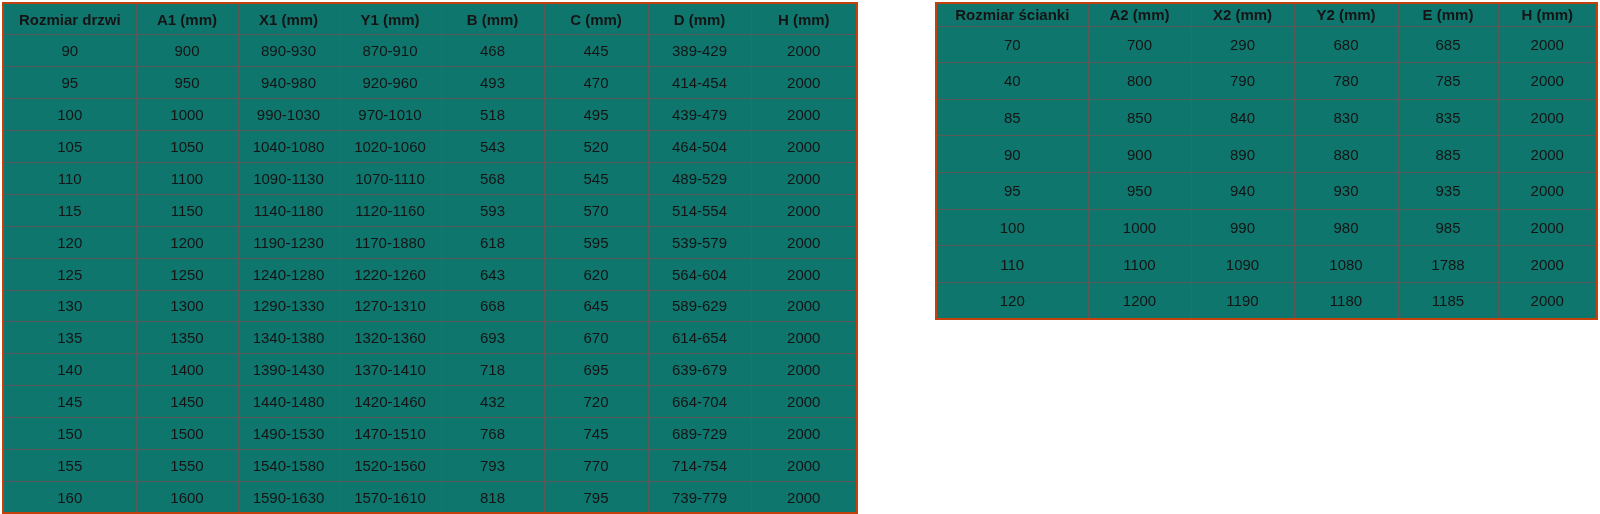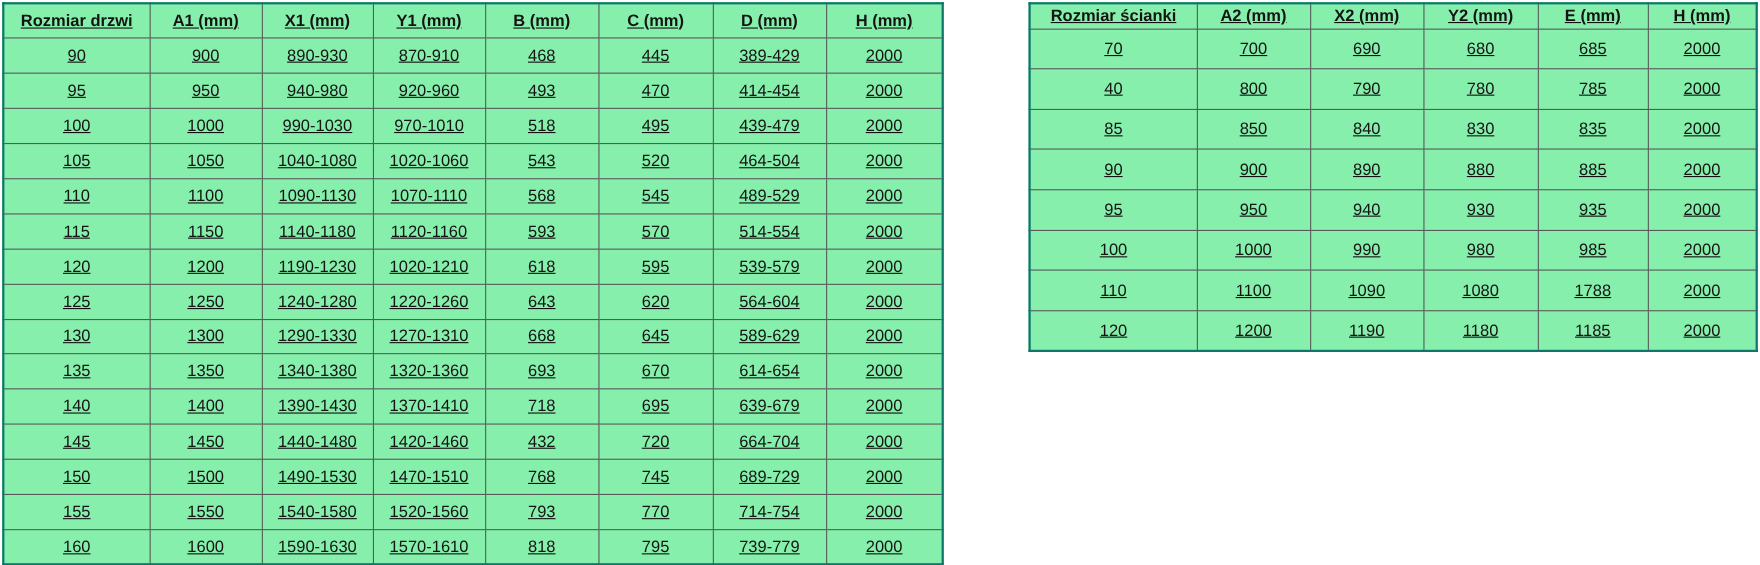--- a/index.html
+++ b/index.html
@@ -11,23 +11,22 @@
     position: relative;
     width: 1600px;
     height: 514px;
     font-family: "Liberation Sans", sans-serif;
     color: #111111;
   }
   table.spec-table {
     position: absolute;
     border-collapse: collapse;
     table-layout: fixed;
-    background: #86efac;
-    border: 2px solid #0f766e;
-    text-decoration: underline;
+    background: #0f766e;
+    border: 2px solid #c2410c;
   }
   table.spec-table th,
   table.spec-table td {
     border: 1px solid #595959;
     text-align: center;
     vertical-align: middle;
     padding: 0;
     font-size: 15px;
     line-height: 1;
     color: #141414;
@@ -136,21 +135,21 @@
         <td>1120-1160</td>
         <td>593</td>
         <td>570</td>
         <td>514-554</td>
         <td>2000</td>
       </tr>
       <tr>
         <td>120</td>
         <td>1200</td>
         <td>1190-1230</td>
-        <td>1020-1210</td>
+        <td>1170-1880</td>
         <td>618</td>
         <td>595</td>
         <td>539-579</td>
         <td>2000</td>
       </tr>
       <tr>
         <td>125</td>
         <td>1250</td>
         <td>1240-1280</td>
         <td>1220-1260</td>
@@ -248,21 +247,21 @@
         <th>X2 (mm)</th>
         <th>Y2 (mm)</th>
         <th>E (mm)</th>
         <th>H (mm)</th>
       </tr>
     </thead>
     <tbody>
       <tr>
         <td>70</td>
         <td>700</td>
-        <td>690</td>
+        <td>290</td>
         <td>680</td>
         <td>685</td>
         <td>2000</td>
       </tr>
       <tr>
         <td>40</td>
         <td>800</td>
         <td>790</td>
         <td>780</td>
         <td>785</td>

